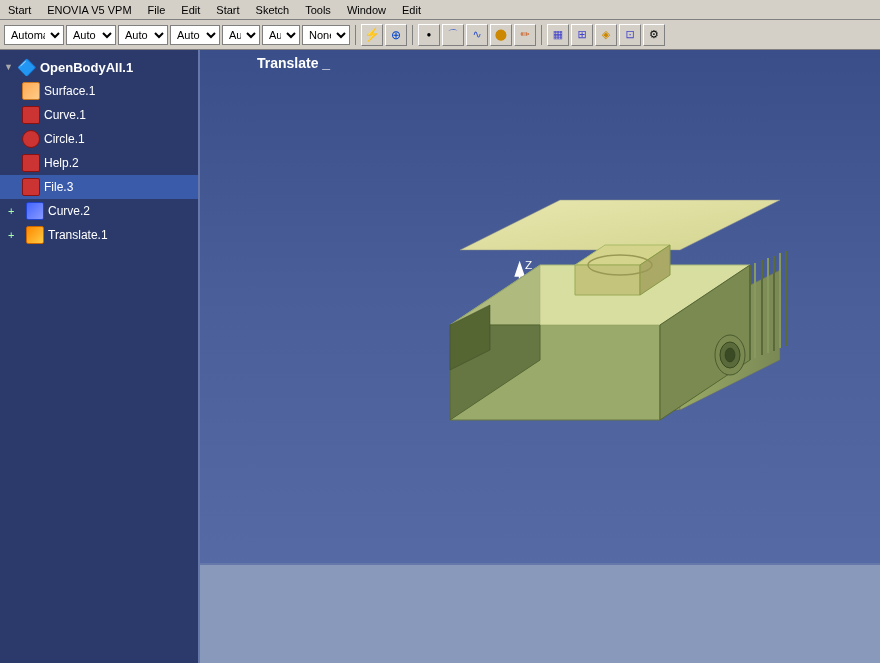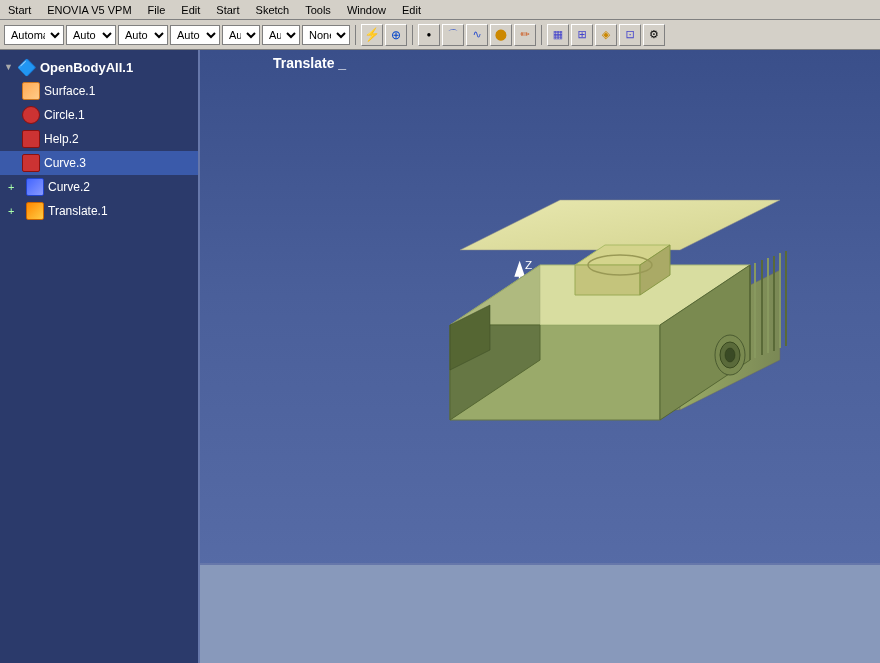--- a/index.html
+++ b/index.html
@@ -121,21 +121,21 @@
       position: absolute;
       left: 280px;
       top: 200px;
       width: 120px;
       height: 120px;
     }
 
     
     #translate-label {
       position: absolute;
-      left: 73px;
+      left: 57px;
       top: 5px;
       color: #fff;
       font-size: 14px;
       font-weight: bold;
     }
 
     
     .plus-icon {
       color: #aaffaa;
       font-size: 11px;
@@ -232,37 +232,42 @@
       <span>OpenBodyAll.1</span>
     </div>
 
     <div class="tree-item">
       <span style="width:10px"></span>
       <span class="tree-icon" style="background:linear-gradient(135deg,#ffaa55,#ffcc88);border-radius:2px;border:1px solid #cc7722;"></span>
       <span>Surface.1</span>
     </div>
 
 
+    <div class="tree-item">
+      <span style="width:10px"></span>
+      <span class="tree-icon" style="background:#cc3333;border-radius:2px;border:1px solid #881111;"></span>
+      <span>Curve.1</span>
+    </div>
 
     <div class="tree-item">
       <span style="width:10px"></span>
       <span class="tree-icon" style="background:#cc3333;border-radius:50%;border:1px solid #881111;"></span>
       <span>Circle.1</span>
     </div>
 
     <div class="tree-item">
       <span style="width:10px"></span>
       <span class="tree-icon" style="background:#cc3333;border-radius:2px;border:1px solid #881111;"></span>
       <span>Help.2</span>
     </div>
 
     <div class="tree-item selected">
       <span style="width:10px"></span>
       <span class="tree-icon" style="background:#cc3333;border-radius:2px;border:1px solid #881111;"></span>
-      <span>Curve.3</span>
+      <span>File.3</span>
     </div>
 
     <div class="tree-item">
       <span class="plus-icon">+</span>
       <span class="tree-icon" style="background:linear-gradient(135deg,#4466ff,#8899ff);border-radius:2px;border:1px solid #2244cc;"></span>
       <span>Curve.2</span>
     </div>
 
     <div class="tree-item">
       <span class="plus-icon">+</span>

